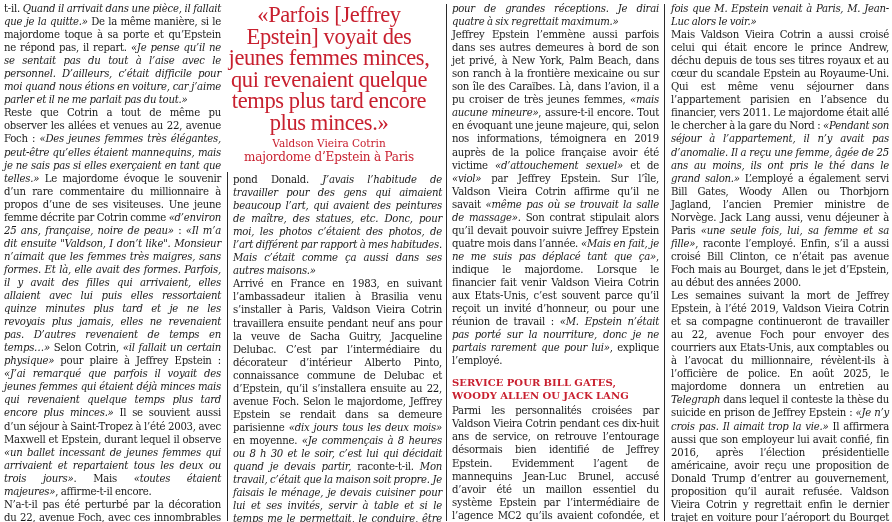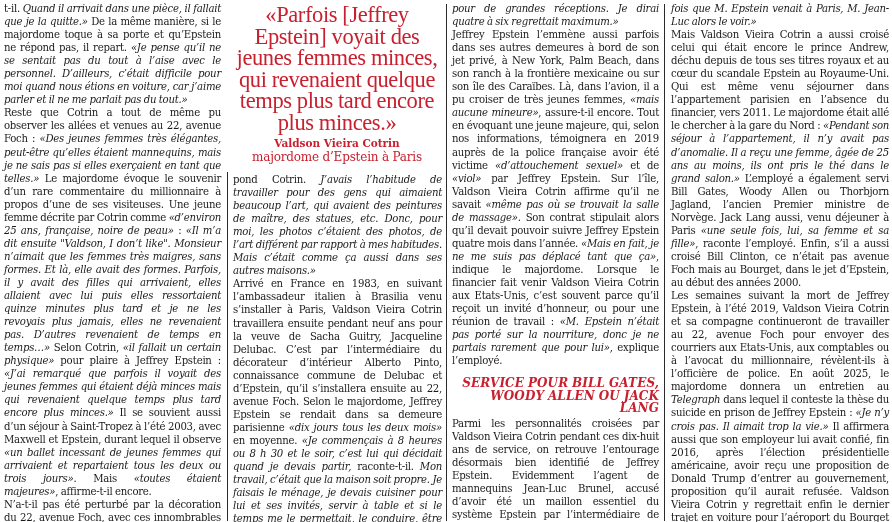--- a/index.html
+++ b/index.html
@@ -10,26 +10,26 @@
   .col p { margin:0; text-indent:0; }
   .c1 { left:4px; width:217px; top:2px; }
   .c2 { left:233px; width:209px; top:173px; }
   .c3 { left:452px; width:207px; top:2px; }
   .c4 { left:671px; width:218px; top:2px; }
   .rule { position:absolute; width:1px; background:#2a2a2a; }
   .r1 { left:227px; top:172px; height:349px; }
   .r2 { left:446px; top:4px; height:517px; }
   .r3 { left:664px; top:4px; height:517px; }
   i, .it { font-style:italic; }
-  .pull { position:absolute; left:232px; top:4px; width:210px; text-align:center; color:#c8202f; }
+  .pull { position:absolute; left:224px; top:4px; width:210px; text-align:center; color:#c8202f; }
   .pull-quote { font-family:"Liberation Serif", serif; font-size:22.5px; line-height:21.5px; letter-spacing:-0.4px; }
-  .pull-author { font-family:"DejaVu Serif", serif; font-weight:bold; font-size:10.5px; margin-top:4px; }
+  .pull-author { font-family:"DejaVu Serif", serif; font-weight:normal; font-size:10.5px; margin-top:4px; }
   .pull-role { font-family:"DejaVu Serif", serif; font-size:12px; margin-top:1px; letter-spacing:-0.2px; }
-  .subhead { font-family:"DejaVu Serif", serif; font-weight:900; color:#c8202f; font-size:12px;
-             line-height:12.5px; margin:10px 0 2px 0 !important; letter-spacing:0.1px; text-align:right;font-style:italic; }
+  .subhead { font-family:"DejaVu Serif", serif; font-weight:900; color:#c8202f; font-size:10px;
+             line-height:12.5px; margin:10px 0 2px 0 !important; letter-spacing:0.1px; text-align:left; }
 </style>
 </head>
 <body>
 
 <div>
 
   <div class="rule r1"></div>
   <div class="rule r2"></div>
   <div class="rule r3"></div>
 
@@ -39,21 +39,21 @@
     <p><span>N’a-t-il pas été perturbé par la décoration du 22, avenue Foch, avec ces innombrables photos de jeunes filles dénudées sur les murs dans plusieurs pièces de l’appartement ? </span></p>
   </div>
 
   <div class="pull">
     <div class="pull-quote">«Parfois [Jeffrey Epstein] voyait des jeunes femmes minces, qui revenaient quelque temps plus tard encore plus minces.»</div>
     <div class="pull-author">Valdson Vieira Cotrin</div>
     <div class="pull-role">majordome d’Epstein à Paris</div>
   </div>
 
   <div class="col c2">
-    <p><span>pond Cotrin. </span><span class="it">J’avais l’habitude de travailler pour des gens qui aimaient beaucoup l’art, qui avaient des peintures de maître, des statues, etc. Donc, pour moi, les photos c’étaient des photos, de l’art différent par rapport à mes habitudes. Mais c’était comme ça aussi dans ses autres maisons.»</span></p>
+    <p><span>pond Donald. </span><span class="it">J’avais l’habitude de travailler pour des gens qui aimaient beaucoup l’art, qui avaient des peintures de maître, des statues, etc. Donc, pour moi, les photos c’étaient des photos, de l’art différent par rapport à mes habitudes. Mais c’était comme ça aussi dans ses autres maisons.»</span></p>
     <p><span>Arrivé en France en 1983, en suivant l’ambassadeur italien à Brasilia venu s’installer à Paris, Valdson Vieira Cotrin travaillera ensuite pendant neuf ans pour la veuve de Sacha Guitry, Jacqueline Delubac. C’est par l’intermédiaire du décorateur d’intérieur Alberto Pinto, connaissance commune de Delubac et d’Epstein, qu’il s’installera ensuite au 22, avenue Foch. Selon le majordome, Jeffrey Epstein se rendait dans sa demeure parisienne </span><span class="it">«dix jours tous les deux mois»</span><span> en moyenne. </span><span class="it">«Je commençais à 8 heures ou 8 h 30 et le soir, c’est lui qui décidait quand je devais partir,</span><span> raconte-t-il. </span><span class="it">Mon travail, c’était que la maison soit propre. Je faisais le ménage, je devais cuisiner pour lui et ses invités, servir à table et si le temps me le permettait, le conduire, être son chauffeur.» «Est-ce que M. Epstein était fêtard ?»</span></p>
   </div>
 
   <div class="col c3">
     <p><span class="it">pour de grandes réceptions. Je dirai quatre à six regrettait maximum.»</span></p>
     <p><span>Jeffrey Epstein l’emmène aussi parfois dans ses autres demeures à bord de son jet privé, à New York, Palm Beach, dans son ranch à la frontière mexicaine ou sur son île des Caraïbes. Là, dans l’avion, il a pu croiser de très jeunes femmes, </span><span class="it">«mais aucune mineure»</span><span>, assure-t-il encore. Tout en évoquant une jeune majeure, qui, selon nos informations, témoignera en 2019 auprès de la police française avoir été victime </span><span class="it">«d’attouchement sexuel»</span><span> et de </span><span class="it">«viol»</span><span> par Jeffrey Epstein. Sur l’île, Valdson Vieira Cotrin affirme qu’il ne savait </span><span class="it">«même pas où se trouvait la salle de massage»</span><span>. Son contrat stipulait alors qu’il devait pouvoir suivre Jeffrey Epstein quatre mois dans l’année. </span><span class="it">«Mais en fait, je ne me suis pas déplacé tant que ça»</span><span>, indique le majordome. Lorsque le financier fait venir Valdson Vieira Cotrin aux Etats-Unis, c’est souvent parce qu’il reçoit un invité d’honneur, ou pour une réunion de travail : </span><span class="it">«M. Epstein n’était pas porté sur la nourriture, donc je ne partais rarement que pour lui»</span><span>, explique l’employé.</span></p>
     <p class="subhead">SERVICE POUR BILL GATES, WOODY ALLEN OU JACK LANG</p>
     <p><span>Parmi les personnalités croisées par Valdson Vieira Cotrin pendant ces dix-huit ans de service, on retrouve l’entourage désormais bien identifié de Jeffrey Epstein. Evidemment l’agent de mannequins Jean-Luc Brunel, accusé d’avoir été un maillon essentiel du système Epstein par l’intermédiaire de l’agence MC2 qu’ils avaient cofondée, et retrouvé mort pendu dans sa cellule de la prison de la Santé, à Paris, en 2022 : </span></p>
   </div>
 

